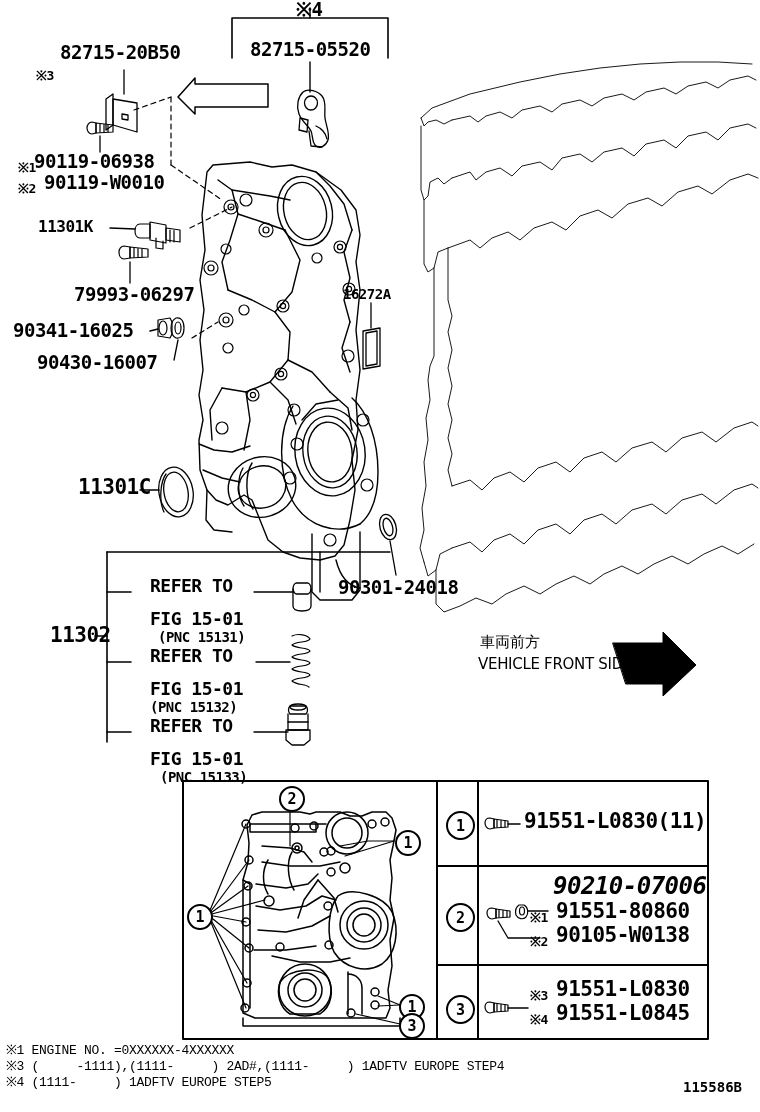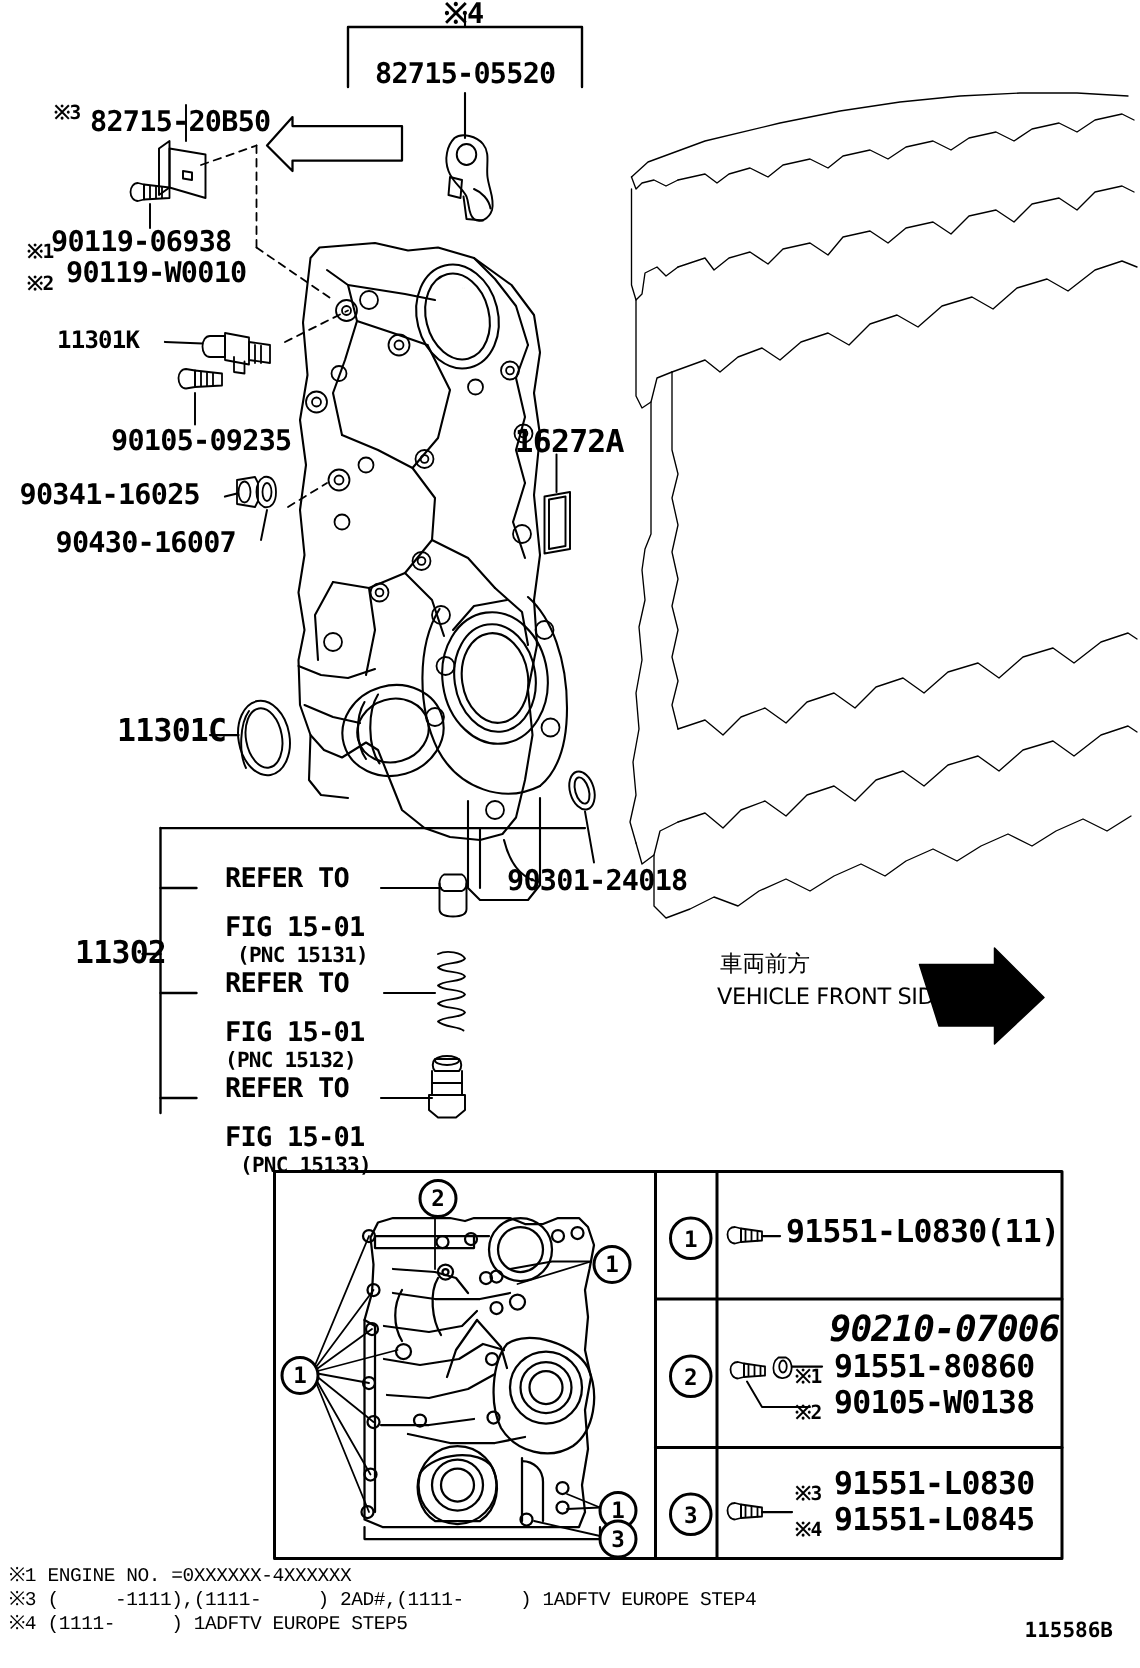--- a/index.html
+++ b/index.html
@@ -377,37 +377,37 @@
         <path d="M508 1008 L528 1008" stroke-width="1.5"></path>
       </g>
     </g>
   </svg>
 
   <div class="lbl pn" style="left:296px;top:0px;">※4</div>
 
   <div class="lbl pn" style="left:250px;top:40px;">82715-05520</div>
 
   <div class="lbl pn" style="left:36px;top:60px;font-size:13px;top:66px;">※3</div>
-  <div class="lbl pn" style="left:60px;top:72px;">82715-20B50</div>
+  <div class="lbl pn" style="left:60px;top:43px;">82715-20B50</div>
 
   <div class="lbl" style="left:18px;top:158px;font-size:13px;font-weight:bold;">※1</div>
   <div class="lbl pn" style="left:34px;top:152px;">90119-06938</div>
 
   <div class="lbl" style="left:18px;top:179px;font-size:13px;font-weight:bold;">※2</div>
   <div class="lbl pn" style="left:44px;top:173px;">90119-W0010</div>
 
   <div class="lbl pn" style="left:38px;top:217px;font-size:16px;">11301K</div>
 
-  <div class="lbl pn" style="left:74px;top:285px;">90105-09235</div>
+  <div class="lbl pn" style="left:74px;top:285px;">79993-06297</div>
 
   <div class="lbl pn" style="left:13px;top:321px;">90341-16025</div>
 
   <div class="lbl pn" style="left:37px;top:353px;">90430-16007</div>
 
-  <div class="lbl pn" style="left:343px;top:285px;font-size:21px;">16272A</div>
+  <div class="lbl pn" style="left:343px;top:285px;font-size:14px;">16272A</div>
 
   <div class="lbl pn" style="left:78px;top:478px;font-size:21px;">11301C</div>
 
   <div class="lbl pn" style="left:338px;top:578px;">90301-24018</div>
 
   <div class="lbl pn" style="left:50px;top:626px;font-size:21px;">11302</div>
 
   <div style="position:absolute;left:150px;top:563px;">
     <div class="lbl refer" style="position:static;">REFER TO</div>
     <div class="lbl refer" style="position:static;">FIG 15-01</div>

